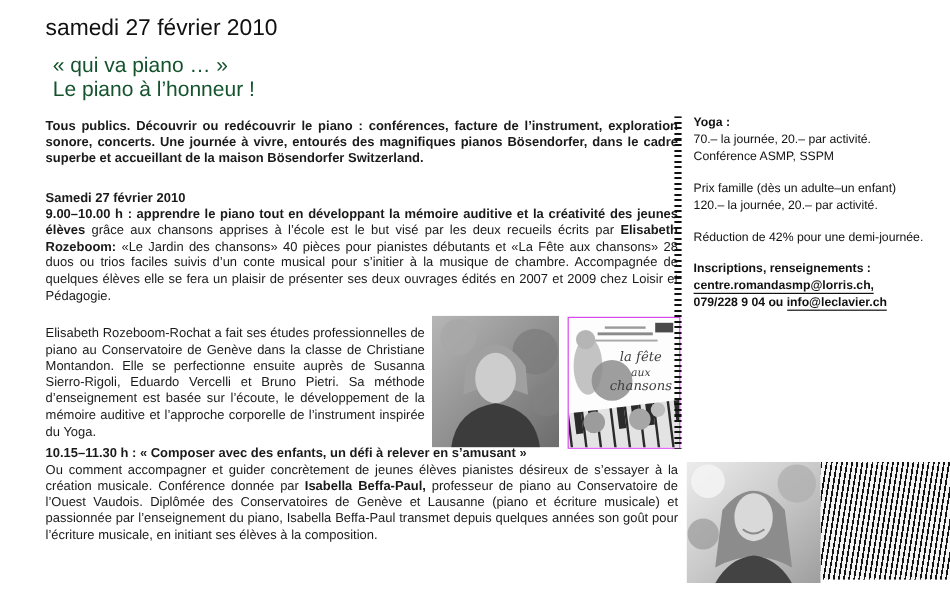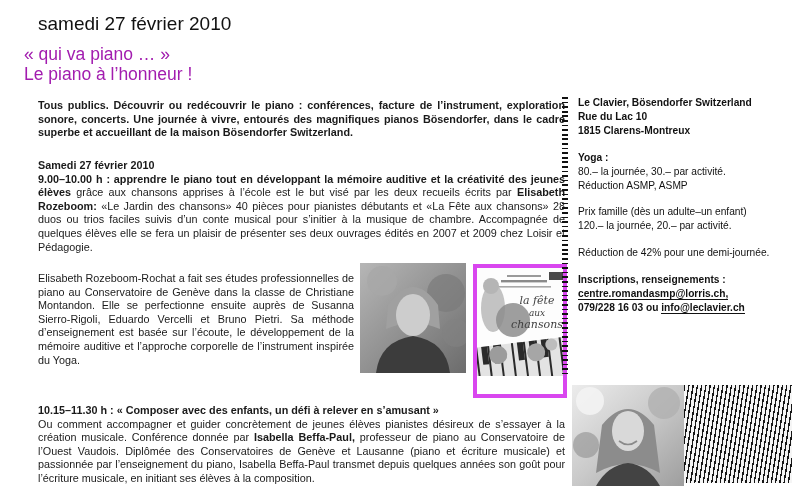--- a/index.html
+++ b/index.html
@@ -7,34 +7,34 @@
   .page {
     position:relative; width:792px; height:501px; background:#ffffff;
     font-family:"Liberation Sans", sans-serif; color:#1a1a1a; overflow:hidden;
     margin:0 auto;
   }
   .date-heading {
     position:absolute; left:38px; top:13px;
     font-size:19px; line-height:22px; font-weight:normal; color:#111;
   }
   .page-title {
-    position:absolute; left:24px; top:45px;
-    font-size:17.5px; line-height:19.5px; font-weight:normal; color:#a21caf;
+    position:absolute; left:44px; top:45px;
+    font-size:17.5px; line-height:19.5px; font-weight:normal; color:#14532d;
   }
   .main-col { position:absolute; left:38px; width:527px; }
   .para { font-size:10.8px; line-height:13.6px; text-align:justify; }
   .bold { font-weight:bold; }
   .intro { top:99px; }
   .session1 { top:159px; }
   .bio { top:272px; width:316px; }
-  .session2 { top:404px; }
+  .session2 { top:372px; }
   .photo { position:absolute; overflow:hidden; }
   .photo svg { display:block; }
-  .book-cover { position:absolute; left:473px; top:264px; width:94px; height:134px;
-    border:4px solid #d946ef; background:#fff; overflow:hidden; }
+  .book-cover { position:absolute; left:473px; top:264px; width:94px; height:110px;
+    border:1px solid #d946ef; background:#fff; overflow:hidden; }
   .dashed-separator {
     position:absolute; left:562px; top:97px; width:6px; height:277px;
     background:repeating-linear-gradient(to bottom, #111 0px, #111 1.7px, transparent 1.7px, transparent 4.6px);
   }
   .sidebar {
     position:absolute; left:578px; top:96px; width:196px;
     font-size:10.2px; line-height:13.9px; color:#111;
   }
   .sidebar .block { margin-bottom:13px; }
   .sidebar a { color:inherit; text-decoration:none; border-bottom:1.3px solid #111;text-align:center; }
@@ -122,39 +122,34 @@
   </div>
 
   <div class="main-col session2" style="position:absolute;">
     <div class="para bold">10.15–11.30 h : « Composer avec des enfants, un défi à relever en s’amusant »</div>
     <p class="para"><span>Ou comment accompagner et guider concrètement de jeunes élèves pianistes désireux de s’essayer à la création musicale. Conférence donnée par </span><span class="bold">Isabella Beffa-Paul,</span><span> professeur de piano au Conservatoire de l’Ouest Vaudois. Diplômée des Conservatoires de Genève et Lausanne (piano et écriture musicale) et passionnée par l’enseignement du piano, Isabella Beffa-Paul transmet depuis quelques années son goût pour l’écriture musicale, en initiant ses élèves à la composition.</span></p>
   </div>
 
   <div class="dashed-separator"></div>
 
   <div class="sidebar">
-    <div class="block bold">
-      <div>Le Clavier, Bösendorfer Switzerland</div>
-      <div>Rue du Lac 10</div>
-      <div>1815 Clarens-Montreux</div>
-    </div>
     <div class="block">
       <div class="bold">Yoga :</div>
-      <div>80.– la journée, 30.– par activité.</div>
-      <div>Réduction ASMP, ASMP</div>
+      <div>70.– la journée, 20.– par activité.</div>
+      <div>Conférence ASMP, SSPM</div>
     </div>
     <div class="block">
       <div>Prix famille (dès un adulte–un enfant)</div>
       <div>120.– la journée, 20.– par activité.</div>
     </div>
     <div class="block">Réduction de 42% pour une demi-journée.</div>
     <div class="block bold">
       <div>Inscriptions, renseignements :</div>
       <div><a href="#">centre.romandasmp@lorris.ch,</a></div>
-      <div><span>079/228 16 03 ou </span><a href="#">info@leclavier.ch</a></div>
+      <div><span>079/228 9 04 ou </span><a href="#">info@leclavier.ch</a></div>
     </div>
   </div>
 
   <div class="photo" style="left:572px; top:385px; width:112px; height:101px;">
     <svg width="112" height="101" viewBox="0 0 112 101" preserveAspectRatio="none">
       <defs>
         <linearGradient id="bg2" x1="0" y1="0" x2="1" y2="1">
           <stop offset="0" stop-color="#ececec"></stop>
             <stop offset="0.5" stop-color="#c9c9c9"></stop>
             <stop offset="1" stop-color="#9e9e9e"></stop>

